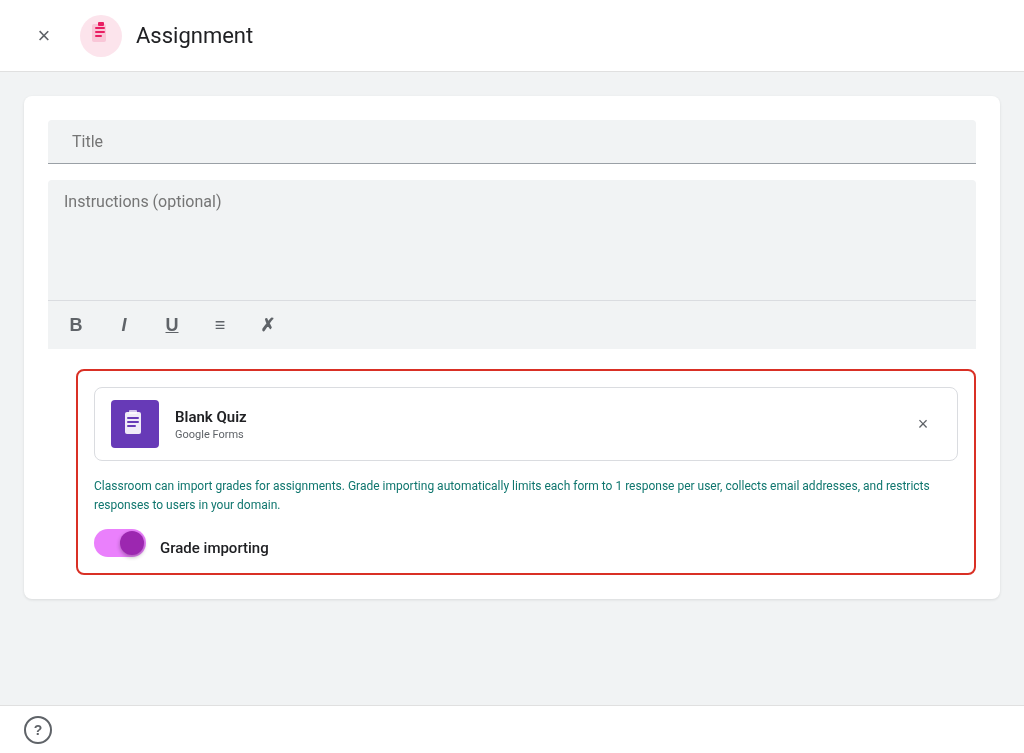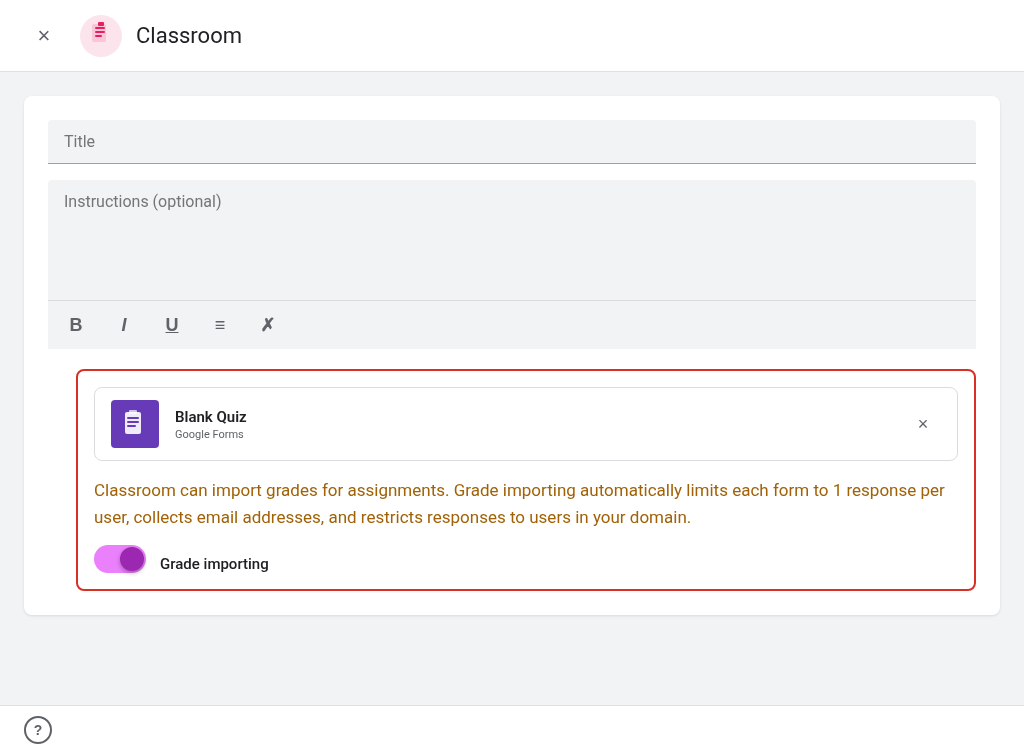--- a/index.html
+++ b/index.html
@@ -79,21 +79,21 @@
       background: #ffffff;
       border-radius: 8px;
       padding: 24px;
       box-shadow: 0 1px 3px rgba(0,0,0,0.1);
     }
 
     
     .title-input-wrapper {
       background: #f1f3f4;
       border-radius: 4px 4px 0 0;
-      padding: 12px 16px;
+      padding: 12px 24px;
       margin-bottom: 0;
     }
 
     .title-input {
       width: 100%;
       border: none;
       background: transparent;
       font-size: 16px;
       color: #80868b;
       outline: none;
@@ -222,22 +222,22 @@
       width: 36px;
       height: 36px;
       display: flex;
       align-items: center;
       justify-content: center;
       border-radius: 50%;
     }
 
     
     .grade-import-info {
-      font-size: 17px;
-      color: #a16207;
+      font-size: 12px;
+      color: #0f766e;
       line-height: 1.6;
       margin-bottom: 14px;
     }
 
     
     .toggle-row {
       display: flex;
       align-items: flex-end;
       gap: 14px;
     }
@@ -313,21 +313,21 @@
   <button class="close-btn">×</button>
   <div class="header-icon-wrapper">
     <span>
       <svg viewBox="0 0 24 24" fill="none" xmlns="http://www.w3.org/2000/svg">
         <rect x="3" y="2" width="14" height="18" rx="2" fill="#e91e63" opacity="0.15"></rect>
         <path d="M7 6h8M7 10h8M7 14h5" stroke="#e91e63" stroke-width="2" stroke-linecap="round"></path>
         <rect x="9" y="0" width="6" height="4" rx="1" fill="#e91e63"></rect>
       </svg>
     </span>
   </div>
-  <span class="header-title">Classroom</span>
+  <span class="header-title">Assignment</span>
 </div>
 
 <div class="main-content">
   <div class="card">
 
     <div class="title-input-wrapper">
       <input class="title-input" type="text" placeholder="Title" style="">
     </div>
     <div class="title-divider"></div>
 

